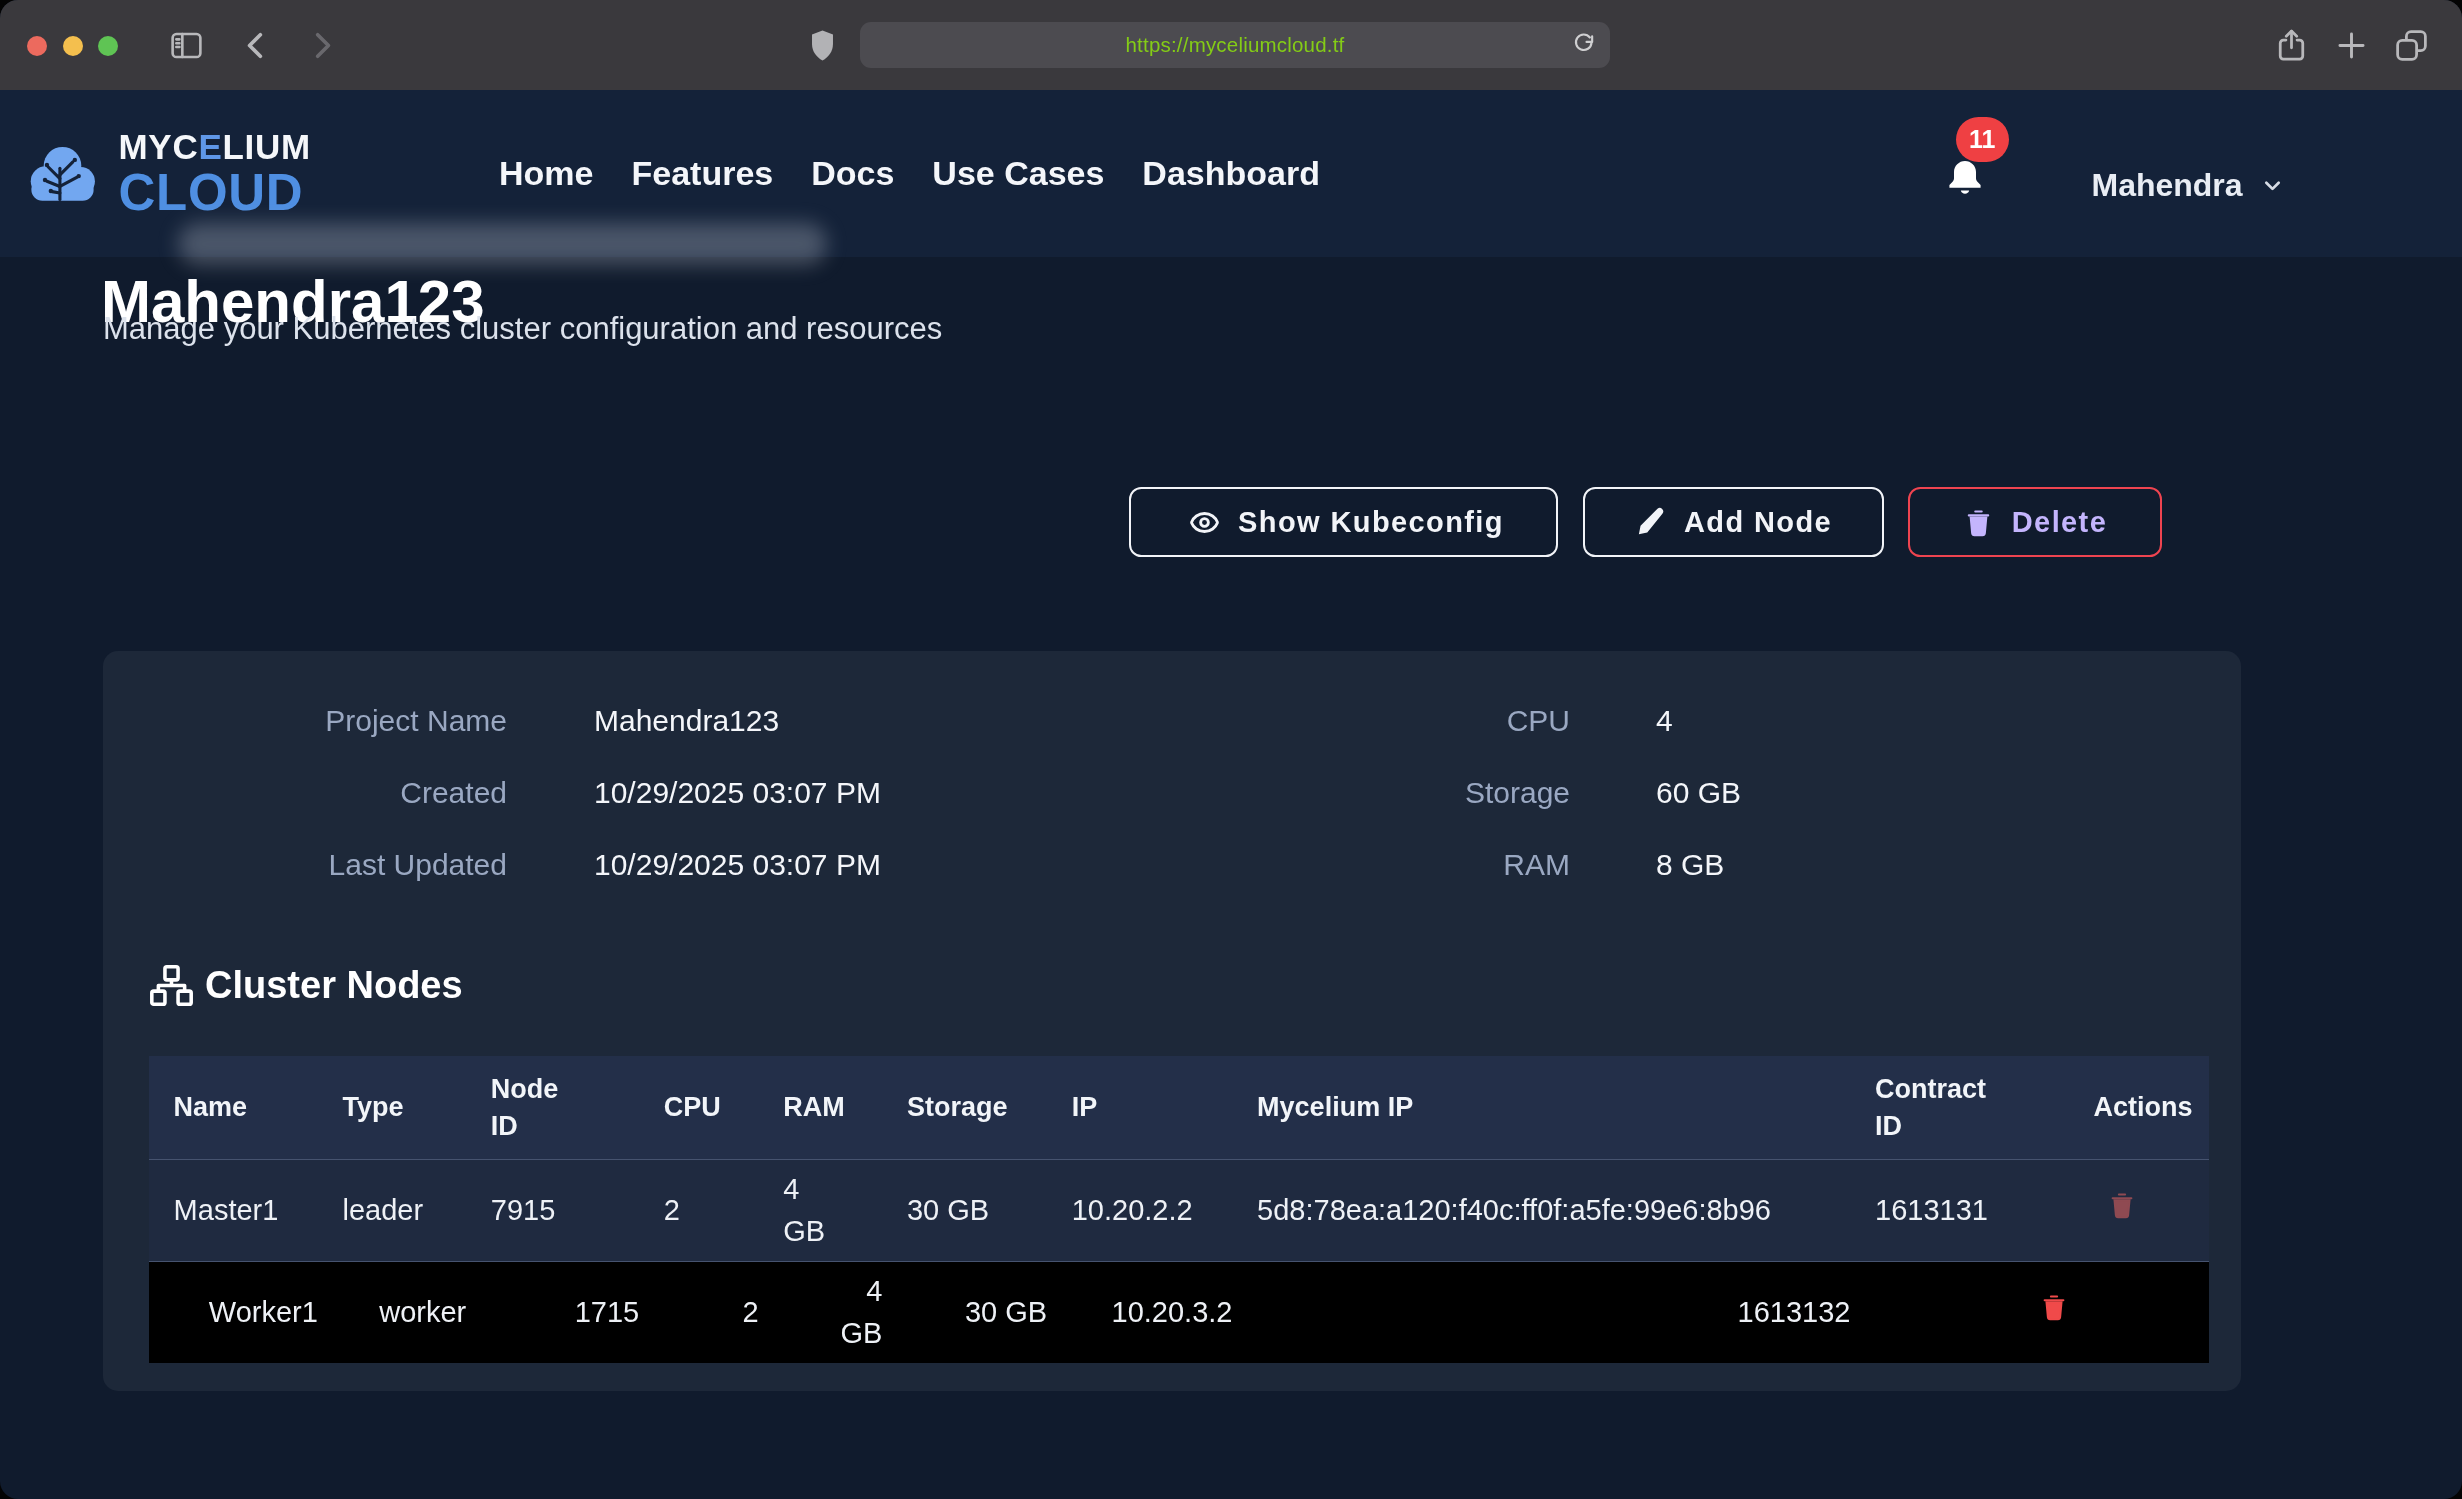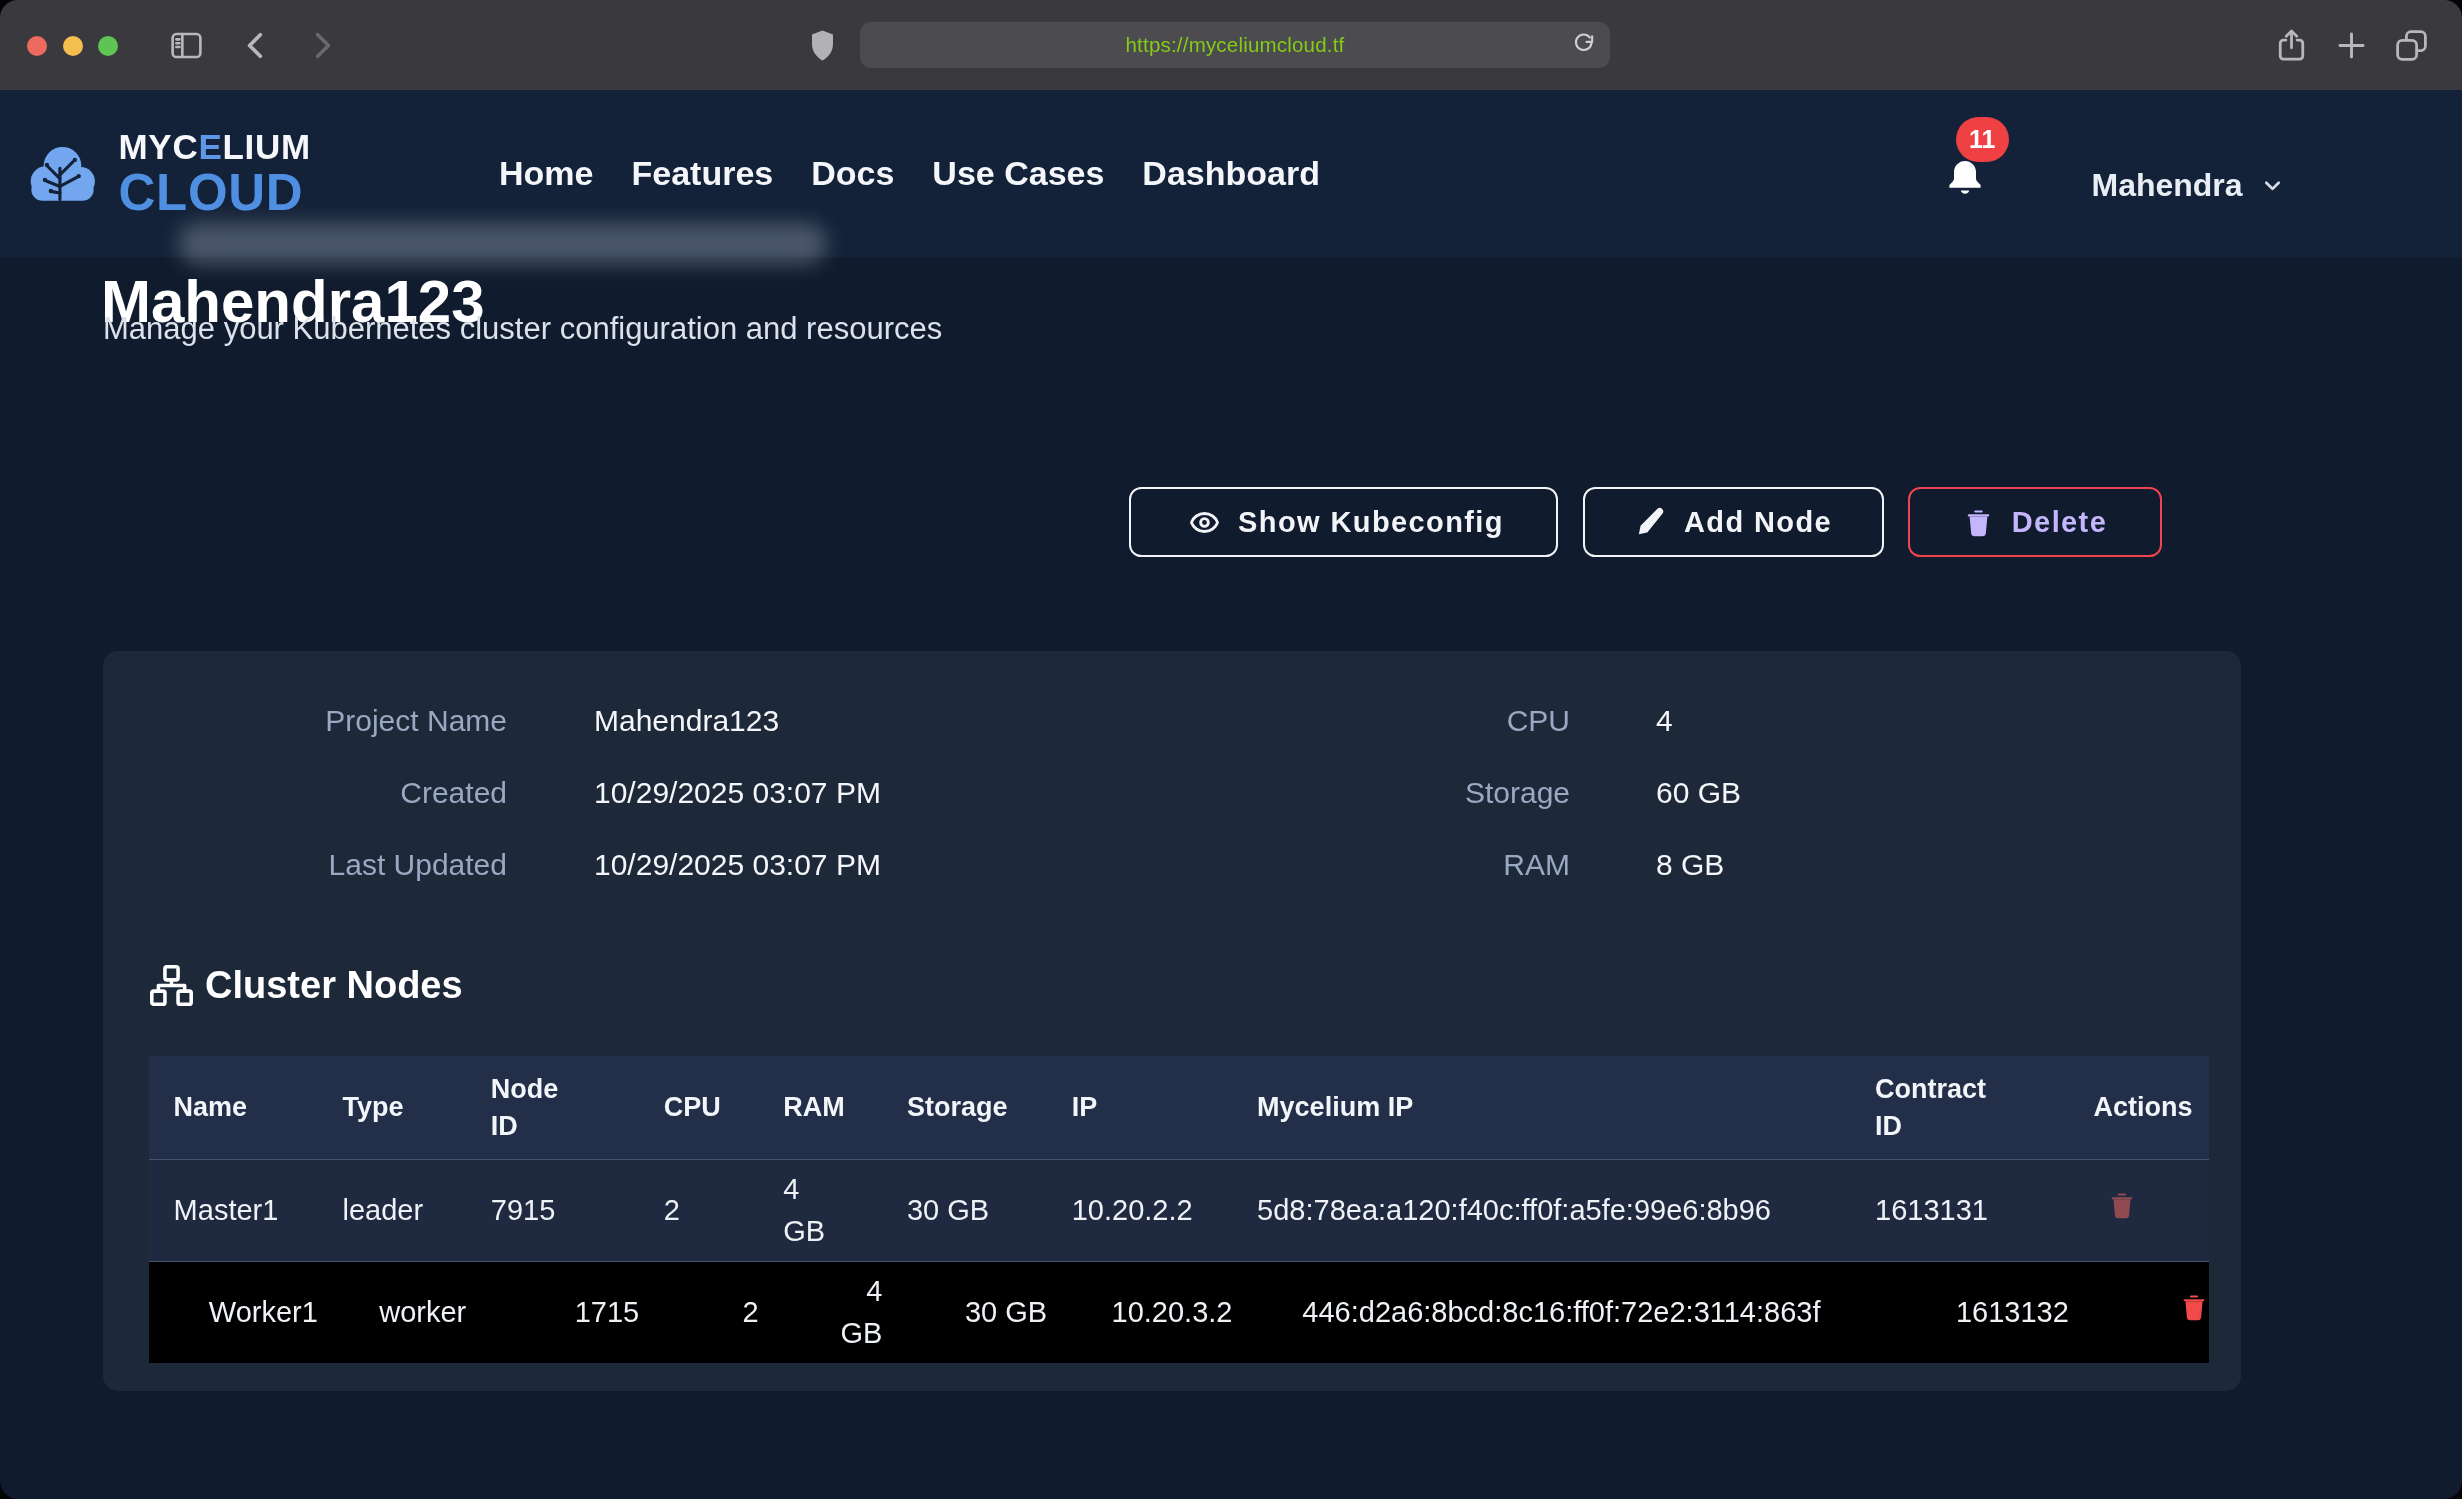--- a/index.html
+++ b/index.html
@@ -305,21 +305,20 @@
       </div>
 
       <div class="trow tr r2">
         <div class="td">Worker1</div>
         <div class="td">worker</div>
         <div class="td">1715</div>
         <div class="td">2</div>
         <div class="td"><span class="ramwrap">4 GB</span></div>
         <div class="td">30 GB</div>
         <div class="td">10.20.3.2</div>
-        <div class="td myc">446:d2a6:8bcd:8c16:ff0f:72e2:3114:863f</div>
         <div class="td">1613132</div>
         <div class="td">
           <button class="trash-btn trash-bright">
             <svg viewBox="0 0 24 24" fill="currentColor" stroke="currentColor" stroke-width="1.6" stroke-linecap="round">
               <path d="M4.5 6.5h15" fill="none"></path>
               <path d="M9.5 3.5h5" fill="none"></path>
               <path d="M6 8.2l1.1 12a1.8 1.8 0 0 0 1.8 1.6h6.2a1.8 1.8 0 0 0 1.8-1.6l1.1-12Z"></path>
             </svg>
           </button>
         </div>

